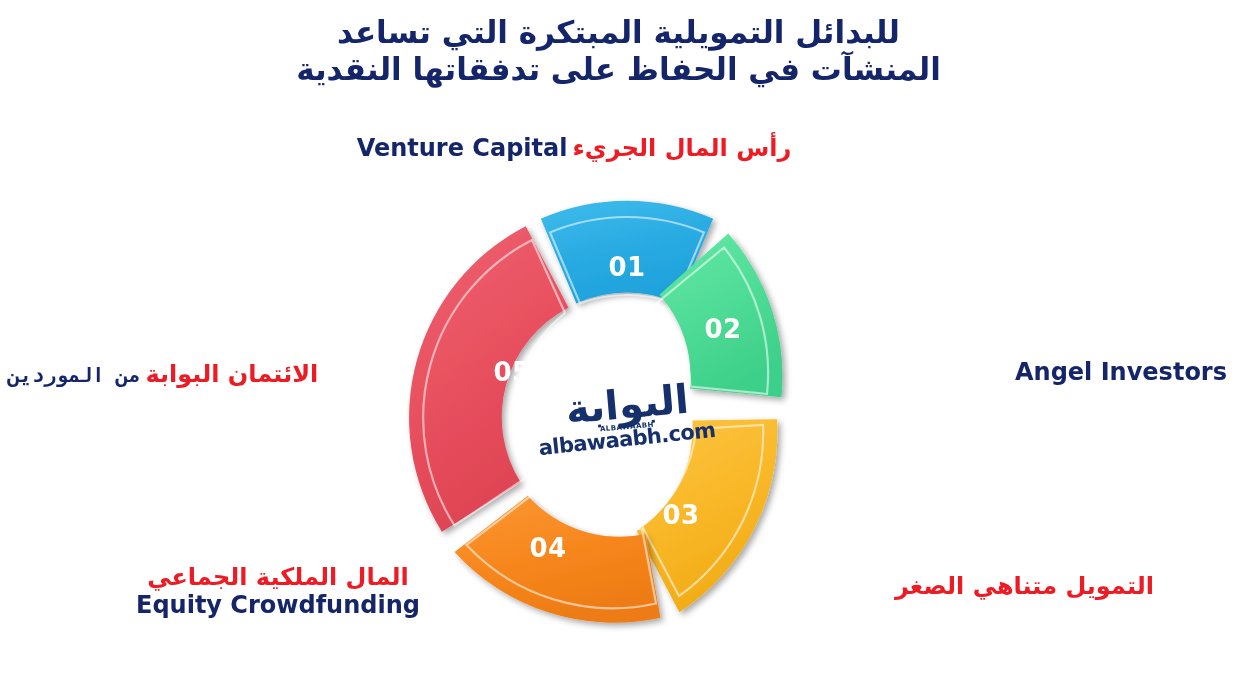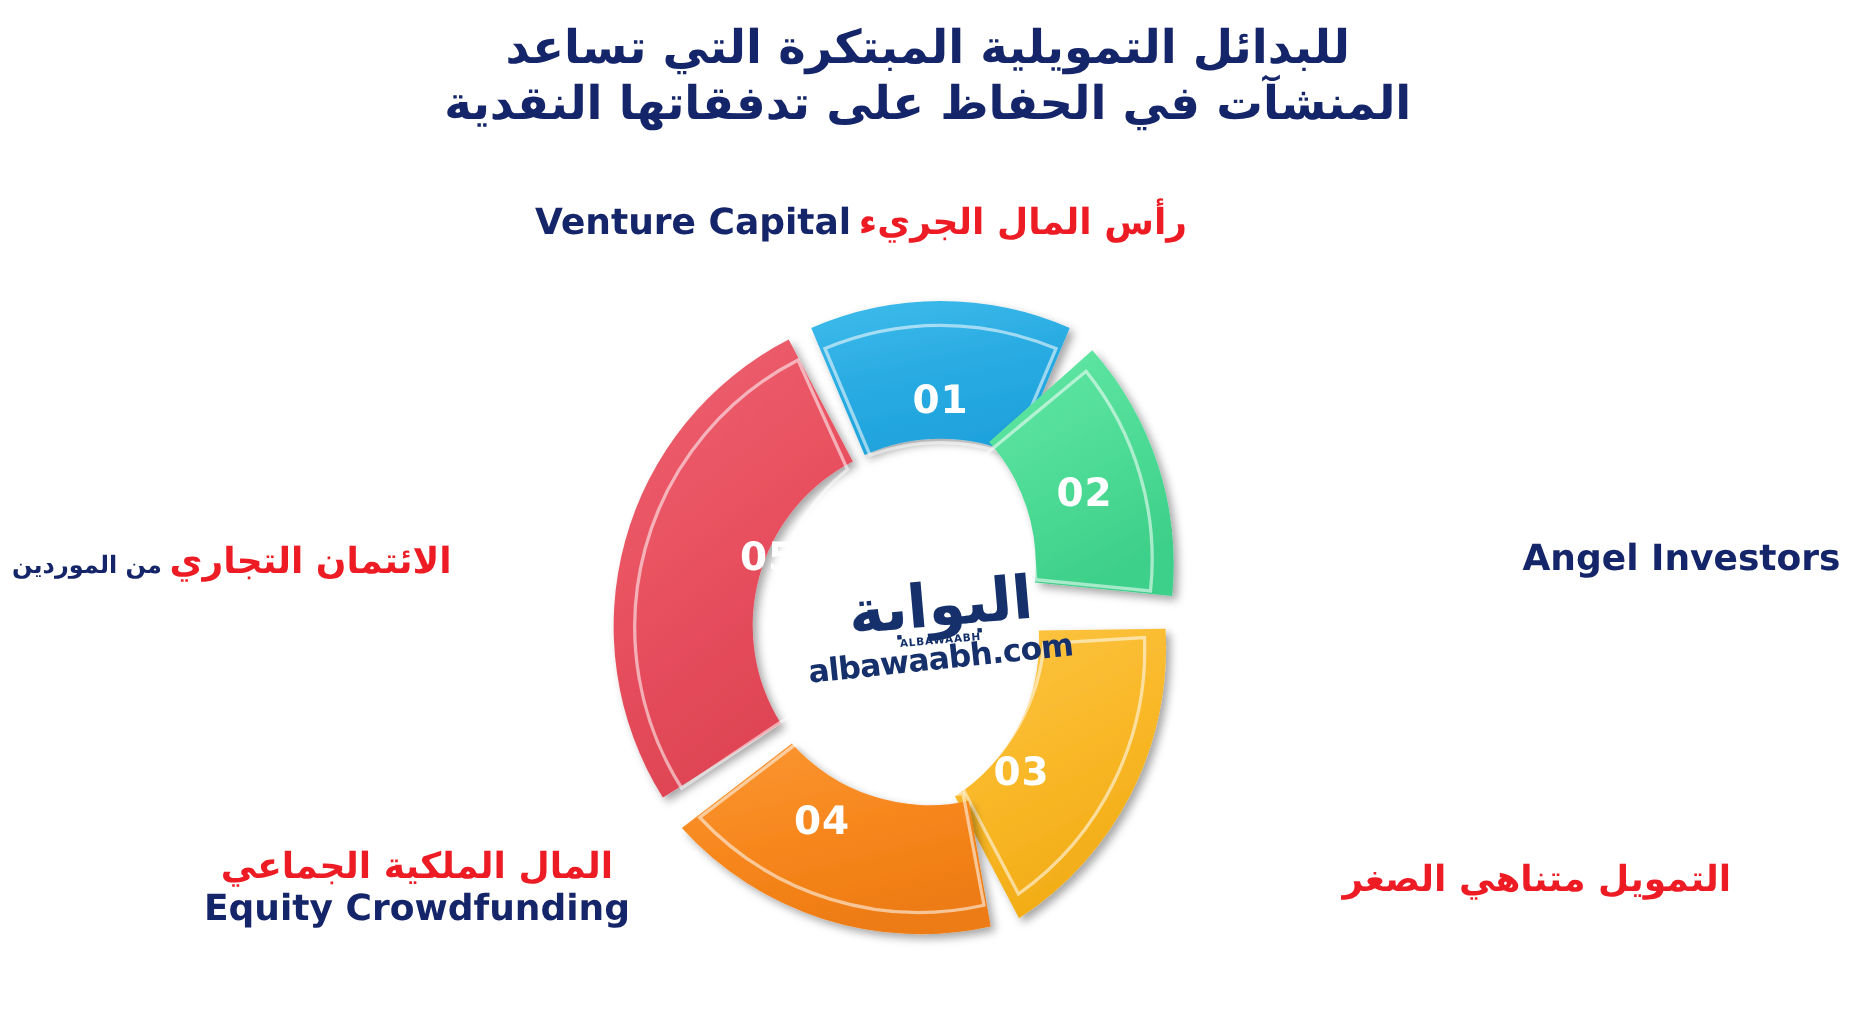--- a/index.html
+++ b/index.html
@@ -41,21 +41,22 @@
     white-space: nowrap;
   }
   .callout .ar {
     color: #ED1C24;
     font-weight: bold;
     font-size: 24px;
   }
   .callout .ar-alt {
     color: #152569;
     font-weight: bold;
-    font-size: 16px;
+    font-size: 20px;
+    font-family: Liberation Mono, monospace;
   }
   .callout .en {
     color: #152569;
     font-weight: bold;
     font-size: 24px;
     direction: ltr;
   }
 
   #callout-01 {
     top: 134px;
@@ -273,15 +274,15 @@
 <div class="callout" id="callout-03">
   <div class="ar">التمويل متناهي الصغر</div>
 </div>
 
 <div class="callout" id="callout-04">
   <div class="ar">المال الملكية الجماعي</div>
   <div class="en">Equity Crowdfunding</div>
 </div>
 
 <div class="callout" id="callout-05">
-  <span class="ar">الائتمان التجاري</span>
+  <span class="ar">الائتمان البوابة</span>
   <span class="ar-alt">من الموردين</span>
 </div>
 
 </body></html>

